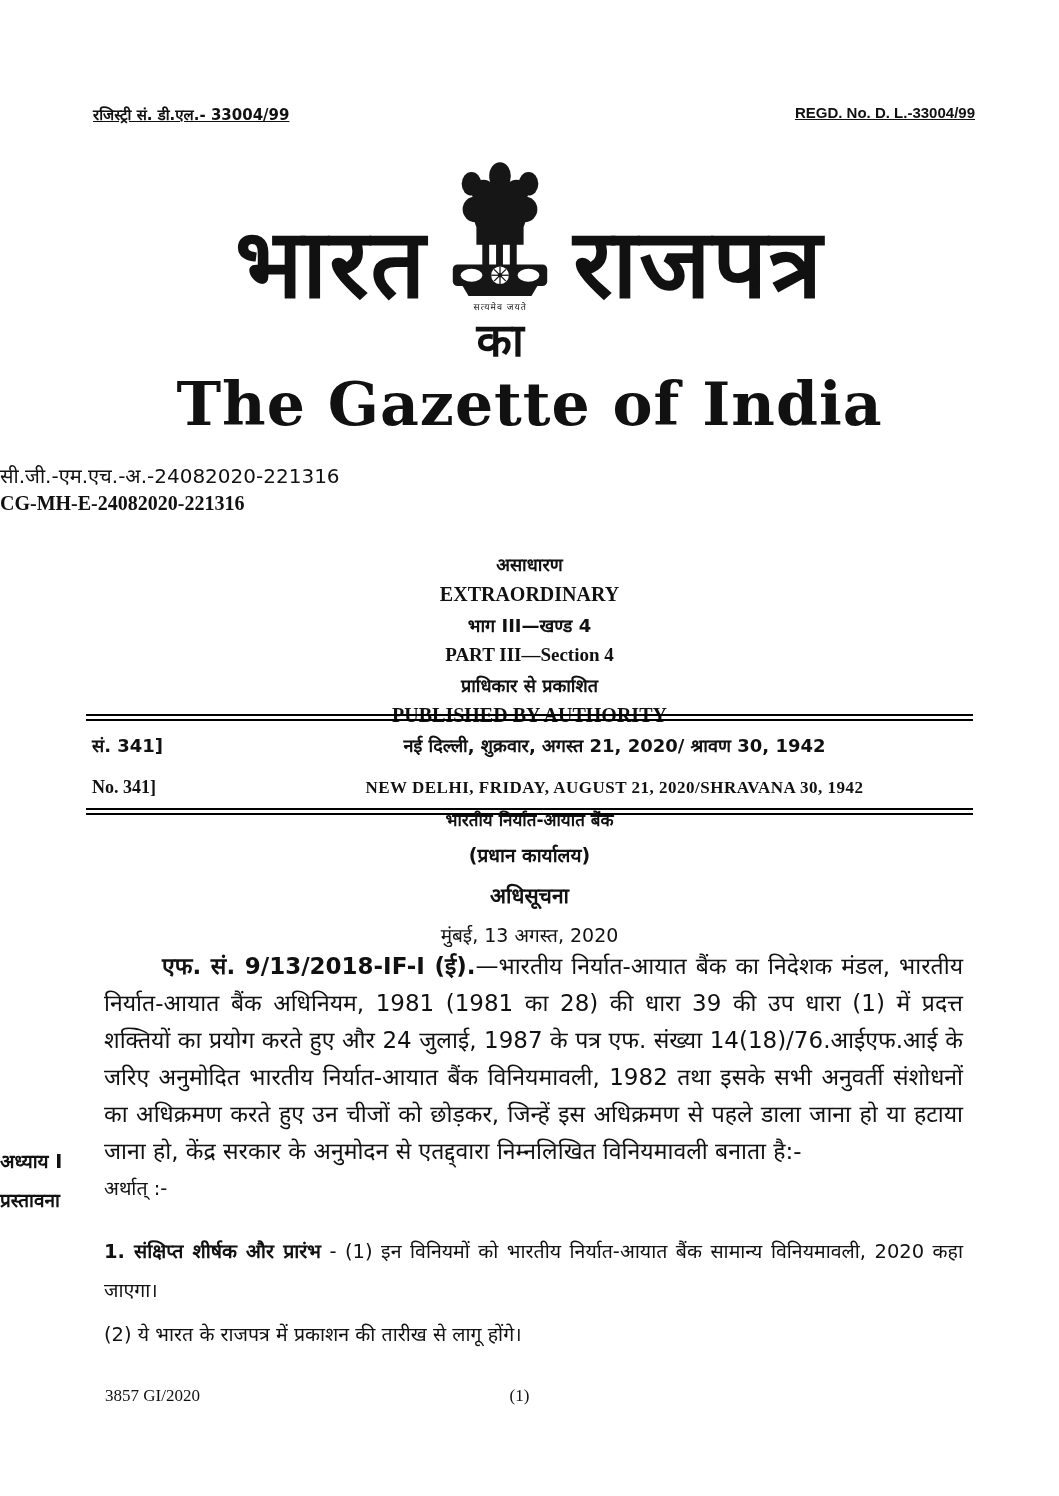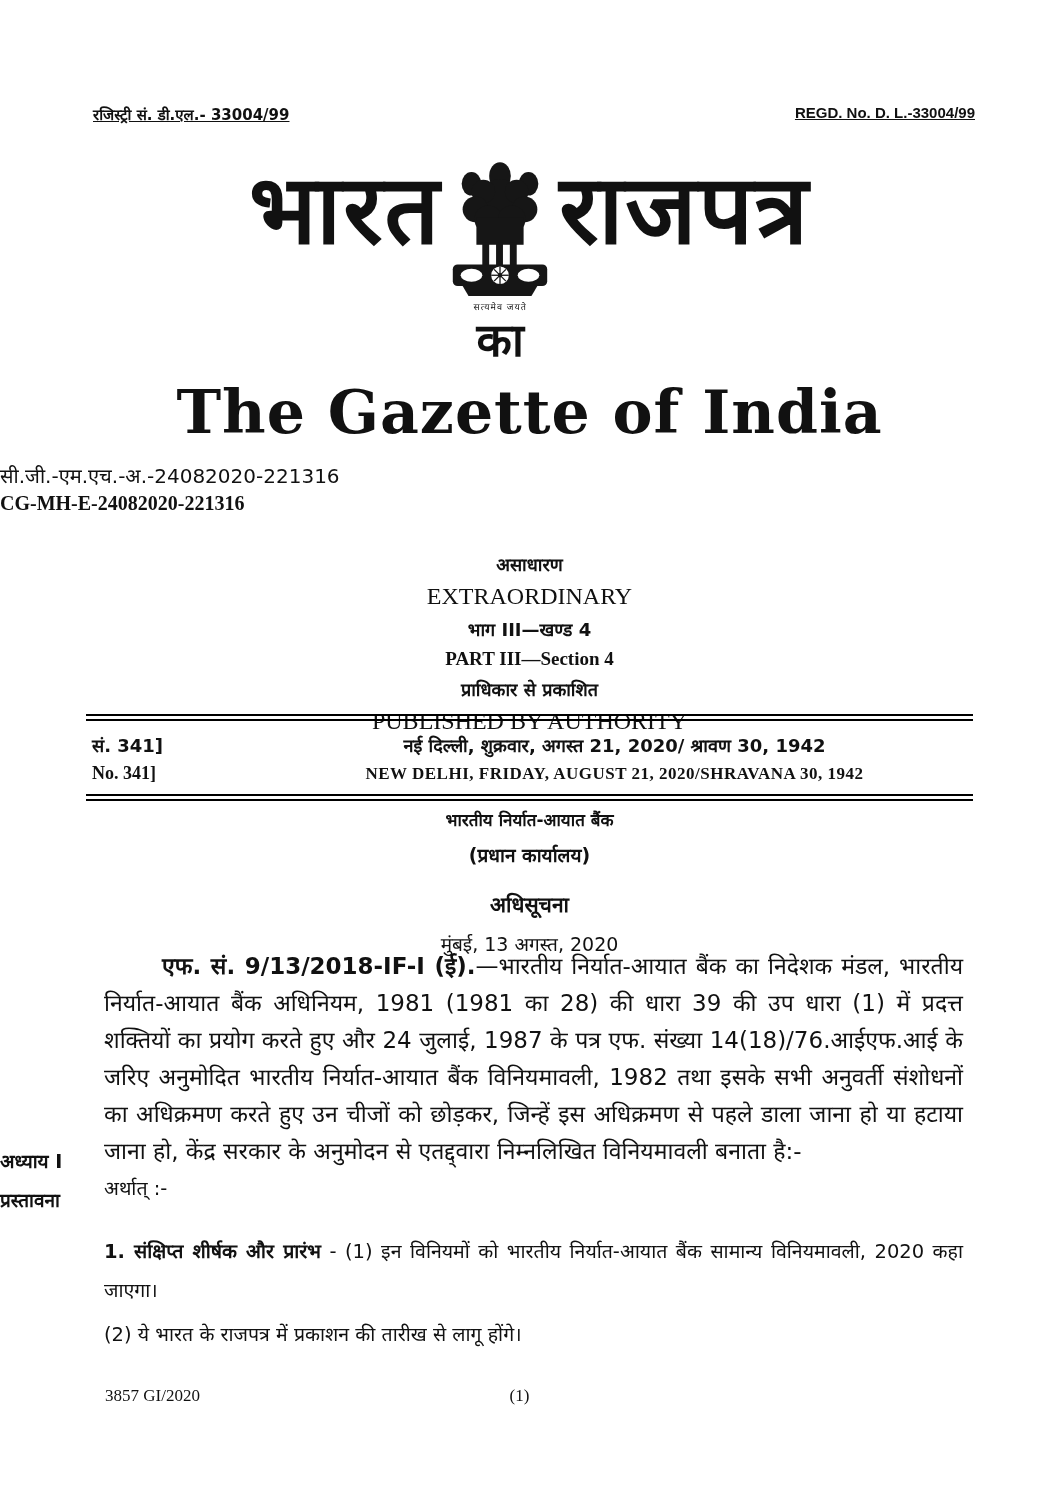--- a/index.html
+++ b/index.html
@@ -17,62 +17,62 @@
     position:absolute; top:104px; left:93px; right:84px;
     display:flex; justify-content:space-between;
     font-size:15px; font-weight:bold;
   }
   .reg-left { text-decoration:underline; font-family:"DejaVu Sans", sans-serif; }
   .reg-right { text-decoration:underline; font-family:"Liberation Sans", sans-serif; }
 
   
   .masthead { position:absolute; top:160px; left:0; right:0; text-align:center; }
   .masthead-row {
-    display:flex; justify-content:center; align-items:flex-start; 
+    display:flex; justify-content:center; align-items:center; gap:14px;
   }
   .title-hi {
     font-size:96px; font-weight:bold; line-height:1.05;
     font-family:"DejaVu Sans", sans-serif; letter-spacing:2px;
   }
   .emblem-col { display:flex; flex-direction:column; align-items:center; margin-bottom:4px; }
   .emblem-motto { font-size:9px; letter-spacing:1px; margin-top:-2px; }
   .ka { font-size:46px; font-weight:bold; line-height:1.1; margin-top:2px; }
   .title-en {
-    margin-top:9px;
+    margin-top:1px;
     font-family:"DejaVu Serif", "Liberation Serif", serif;
     font-weight:bold; font-size:60px; line-height:1.1; letter-spacing:1px;text-align:center;
   }
 
   
   .gazette-ids { position:absolute; top:462px; left:0; right:0; text-align:left; }
   .id-hi { font-size:20px; line-height:1.4; }
   .id-en { font-family:"Liberation Serif", serif; font-weight:bold; font-size:20px; line-height:1.3; }
 
   
   .extra-block { position:absolute; top:552px; left:0; right:0; text-align:center; }
   .extra-block > div { margin-bottom:7px; }
   .hi-bold { font-weight:bold; font-size:18px; }
-  .en-bold { font-family:"Liberation Serif", serif; font-weight:normal; font-size:24px; }
+  .en-bold { font-family:"Liberation Serif", serif; font-weight:bold; font-size:20px; }
   .en-bold-sm { font-family:"Liberation Serif", serif; font-weight:bold; font-size:19px; }
 
   
   .issue-band { position:absolute; top:714px; left:86px; right:86px; }
   .double-rule { height:7px; border-top:2px solid #000; border-bottom:2px solid #000; }
   .issue-rows { padding:12px 6px 10px 6px; }
   .issue-row { display:flex; align-items:baseline; }
   .issue-no { width:170px; font-weight:bold; font-size:18px; }
   .issue-no.en { font-family:"Liberation Serif", serif; }
   .issue-date { flex:1; text-align:center; font-weight:bold; font-size:18px; }
   .issue-date.en { font-family:"Liberation Serif", serif; font-size:17px; letter-spacing:0.5px; }
-  .issue-row + .issue-row { margin-top:6px; }
+  .issue-row + .issue-row { margin-top:20px; }
 
   
   .notif-head { position:absolute; top:808px; left:0; right:0; text-align:center; }
   .notif-head .org { font-weight:bold; font-size:17px; margin-bottom:11px; }
-  .notif-head .office { font-weight:bold; font-size:19px; margin-bottom:22px; }
+  .notif-head .office { font-weight:bold; font-size:19px; margin-bottom:13px; }
   .notif-head .type { font-weight:bold; font-size:21px; margin-bottom:13px; }
   .notif-head .place { font-size:19px; }
 
   
   .body-text { position:absolute; top:948px; left:104px; right:96px; }
   .para {
     font-size:23px; line-height:37px; text-align:justify; text-justify:inter-word;
   }
   .para .indent { display:inline-block; width:58px; }
   .lead-bold { font-weight:bold; }

